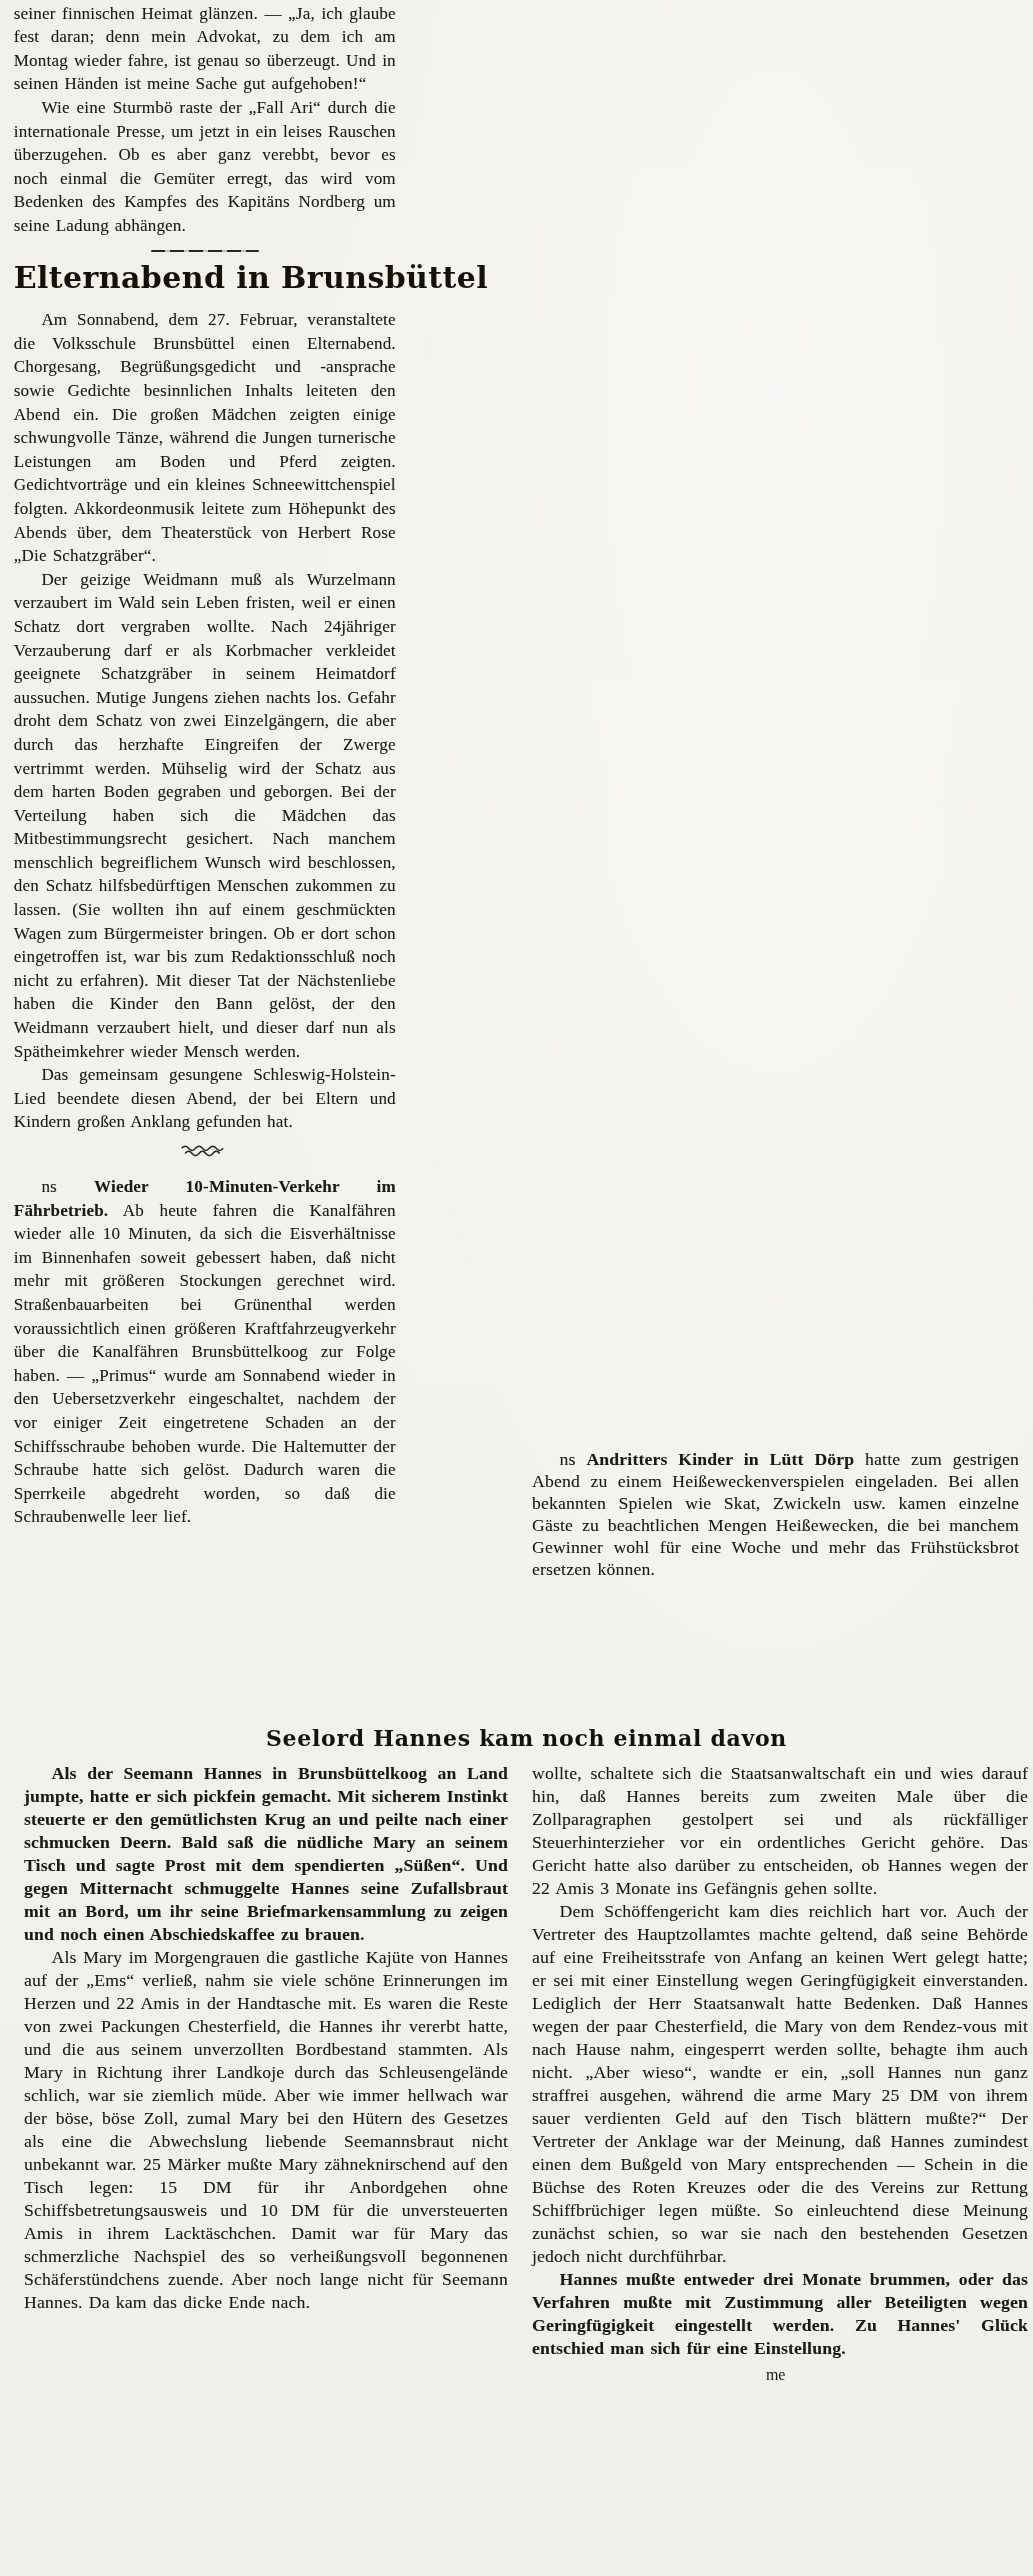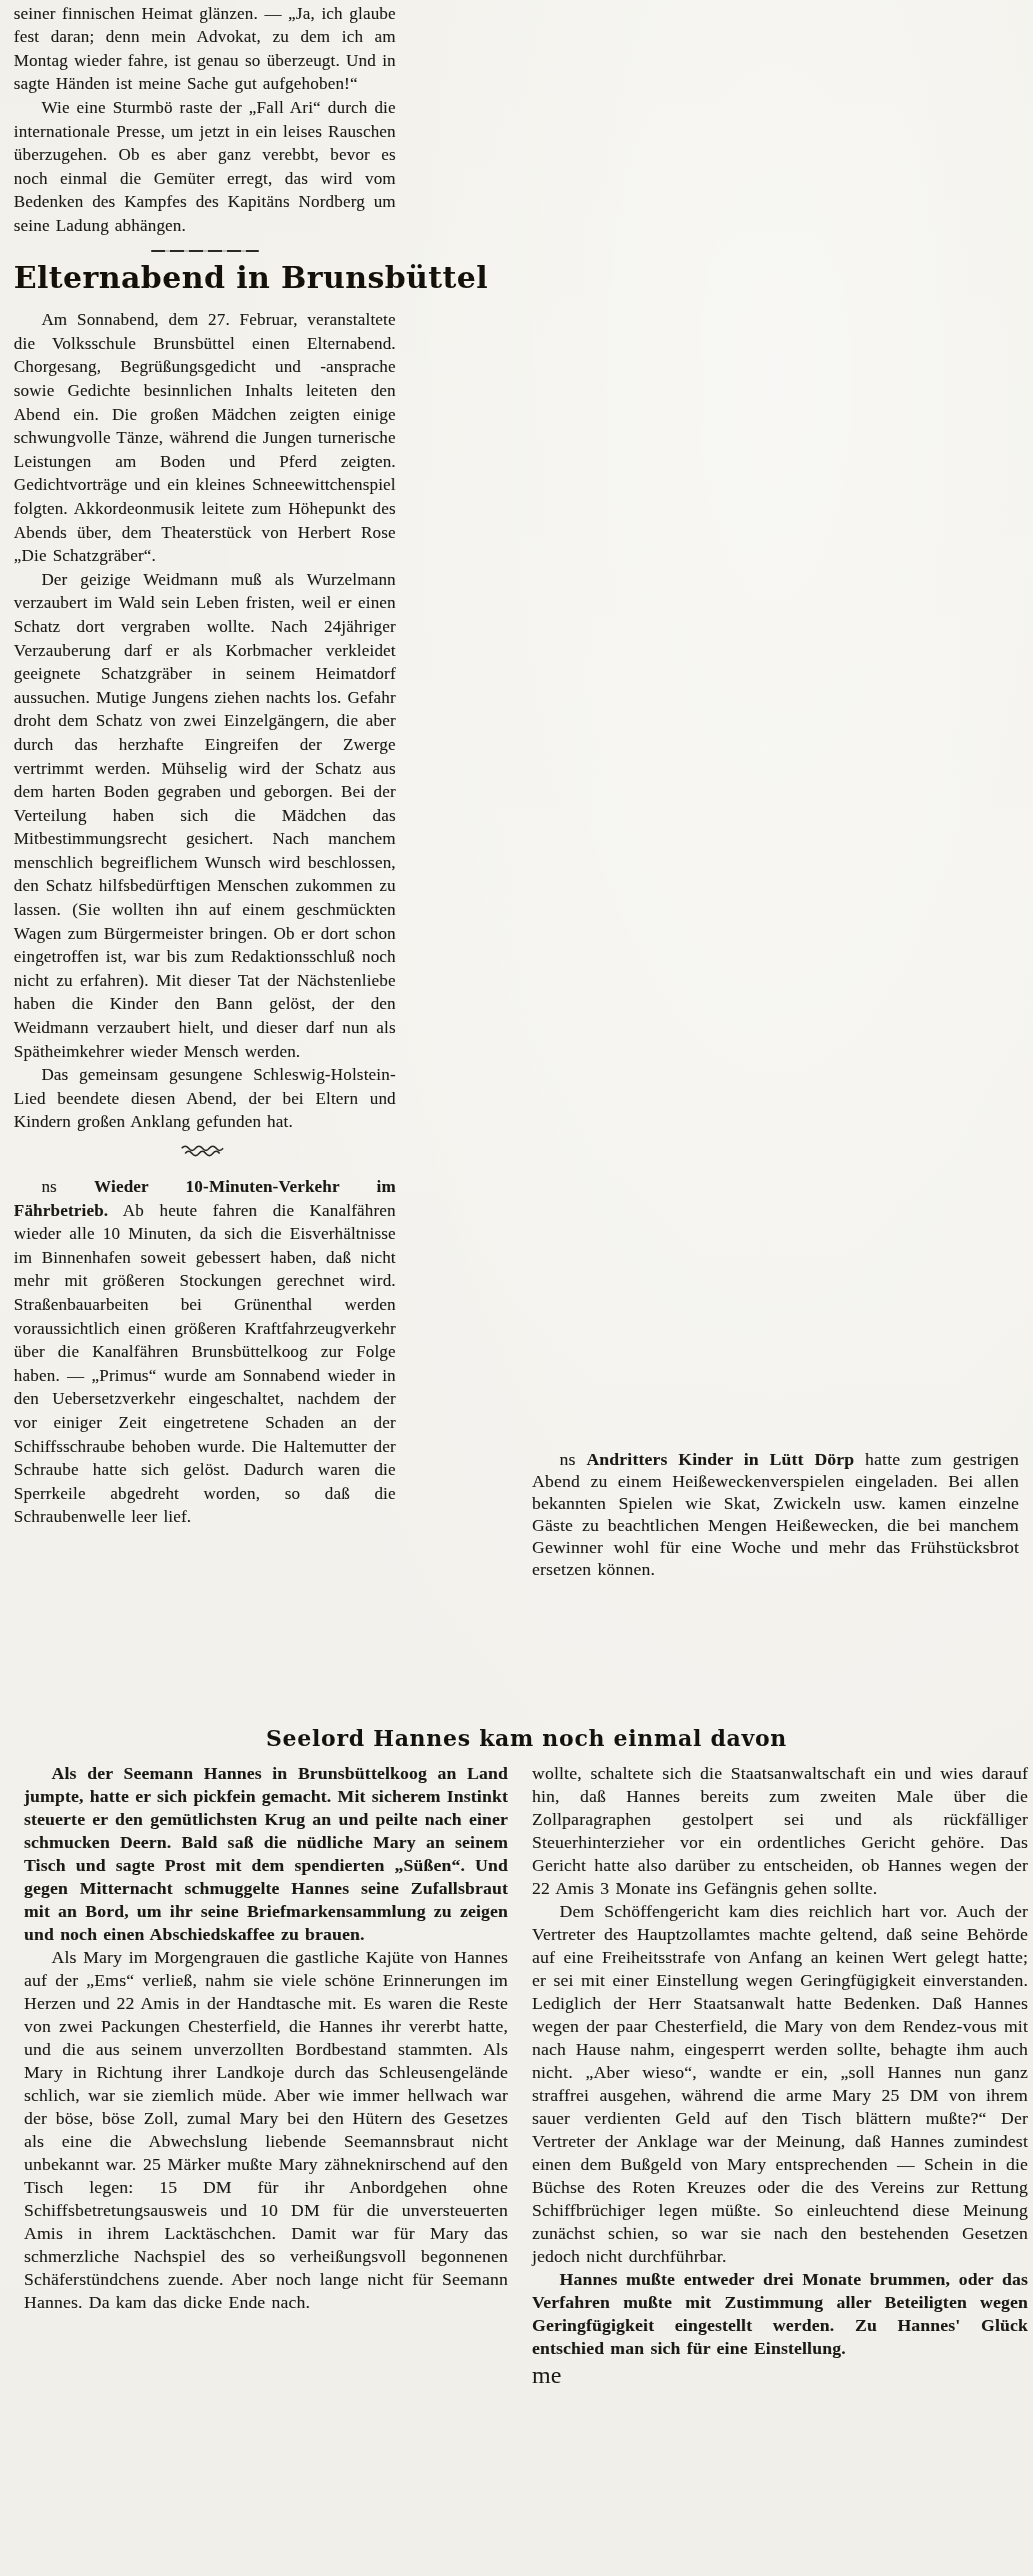--- a/index.html
+++ b/index.html
@@ -58,31 +58,31 @@
     background:repeating-linear-gradient(90deg,#2a2822 0 13.8px,rgba(42,40,34,0.25) 13.8px 19px);
     border-radius:0.9px;
   }
   .squiggle{text-align:center;margin:10.3px 0 17px;line-height:0;}
   .squiggle svg{display:inline-block;}
   
   .mary-left{position:absolute;left:24px;top:1762px;width:484px;}
   .mary-right{position:absolute;left:523px;top:1762px;width:496px;margin-left:9px;}
   .mary-left .body2,.mary-right .body2{line-height:23px;}
   .sig{
-    margin:5.2px 8.6px 0 0;text-align:left;font-size:24px;line-height:20.7px;
+    margin:5.2px 8.6px 0 0;text-align:center;font-size:16px;line-height:20.7px;
     text-indent:0;word-spacing:0.09em;
   }
 </style>
 </head>
 <body>
 
 <div class="page">
 
   <div class="colA">
-    <p class="body noindent">seiner finnischen Heimat glänzen. — „Ja, ich glaube fest daran; denn mein Advokat, zu dem ich am Montag wieder fahre, ist genau so überzeugt. Und in sagte Händen ist meine Sache gut aufgehoben!“</p>
+    <p class="body noindent">seiner finnischen Heimat glänzen. — „Ja, ich glaube fest daran; denn mein Advokat, zu dem ich am Montag wieder fahre, ist genau so überzeugt. Und in seinen Händen ist meine Sache gut aufgehoben!“</p>
     <p class="body">Wie eine Sturmbö raste der „Fall Ari“ durch die internationale Presse, um jetzt in ein leises Rauschen überzugehen. Ob es aber ganz verebbt, bevor es noch einmal die Gemüter erregt, das wird vom Bedenken des Kampfes des Kapitäns Nordberg um seine Ladung abhängen.</p>
 
     <div class="dash-divider"></div>
 
     <h2 class="headline-md">Elternabend in Brunsbüttel</h2>
     <p class="body">Am Sonnabend, dem 27. Februar, veranstaltete die Volksschule Brunsbüttel einen Elternabend. Chorgesang, Begrüßungsgedicht und -ansprache sowie Gedichte besinnlichen Inhalts leiteten den Abend ein. Die großen Mädchen zeigten einige schwungvolle Tänze, während die Jungen turnerische Leistungen am Boden und Pferd zeigten. Gedichtvorträge und ein kleines Schneewittchenspiel folgten. Akkordeonmusik leitete zum Höhepunkt des Abends über, dem Theaterstück von Herbert Rose „Die Schatzgräber“.</p>
     <p class="body">Der geizige Weidmann muß als Wurzelmann verzaubert im Wald sein Leben fristen, weil er einen Schatz dort vergraben wollte. Nach 24jähriger Verzauberung darf er als Korbmacher verkleidet geeignete Schatzgräber in seinem Heimatdorf aussuchen. Mutige Jungens ziehen nachts los. Gefahr droht dem Schatz von zwei Einzelgängern, die aber durch das herzhafte Eingreifen der Zwerge vertrimmt werden. Mühselig wird der Schatz aus dem harten Boden gegraben und geborgen. Bei der Verteilung haben sich die Mädchen das Mitbestimmungsrecht gesichert. Nach manchem menschlich begreiflichem Wunsch wird beschlossen, den Schatz hilfsbedürftigen Menschen zukommen zu lassen. (Sie wollten ihn auf einem geschmückten Wagen zum Bürgermeister bringen. Ob er dort schon eingetroffen ist, war bis zum Redaktionsschluß noch nicht zu erfahren). Mit dieser Tat der Nächstenliebe haben die Kinder den Bann gelöst, der den Weidmann verzaubert hielt, und dieser darf nun als Spätheimkehrer wieder Mensch werden.</p>
     <p class="body">Das gemeinsam gesungene Schleswig-Holstein-Lied beendete diesen Abend, der bei Eltern und Kindern großen Anklang gefunden hat.</p>
 
     <div class="squiggle">

